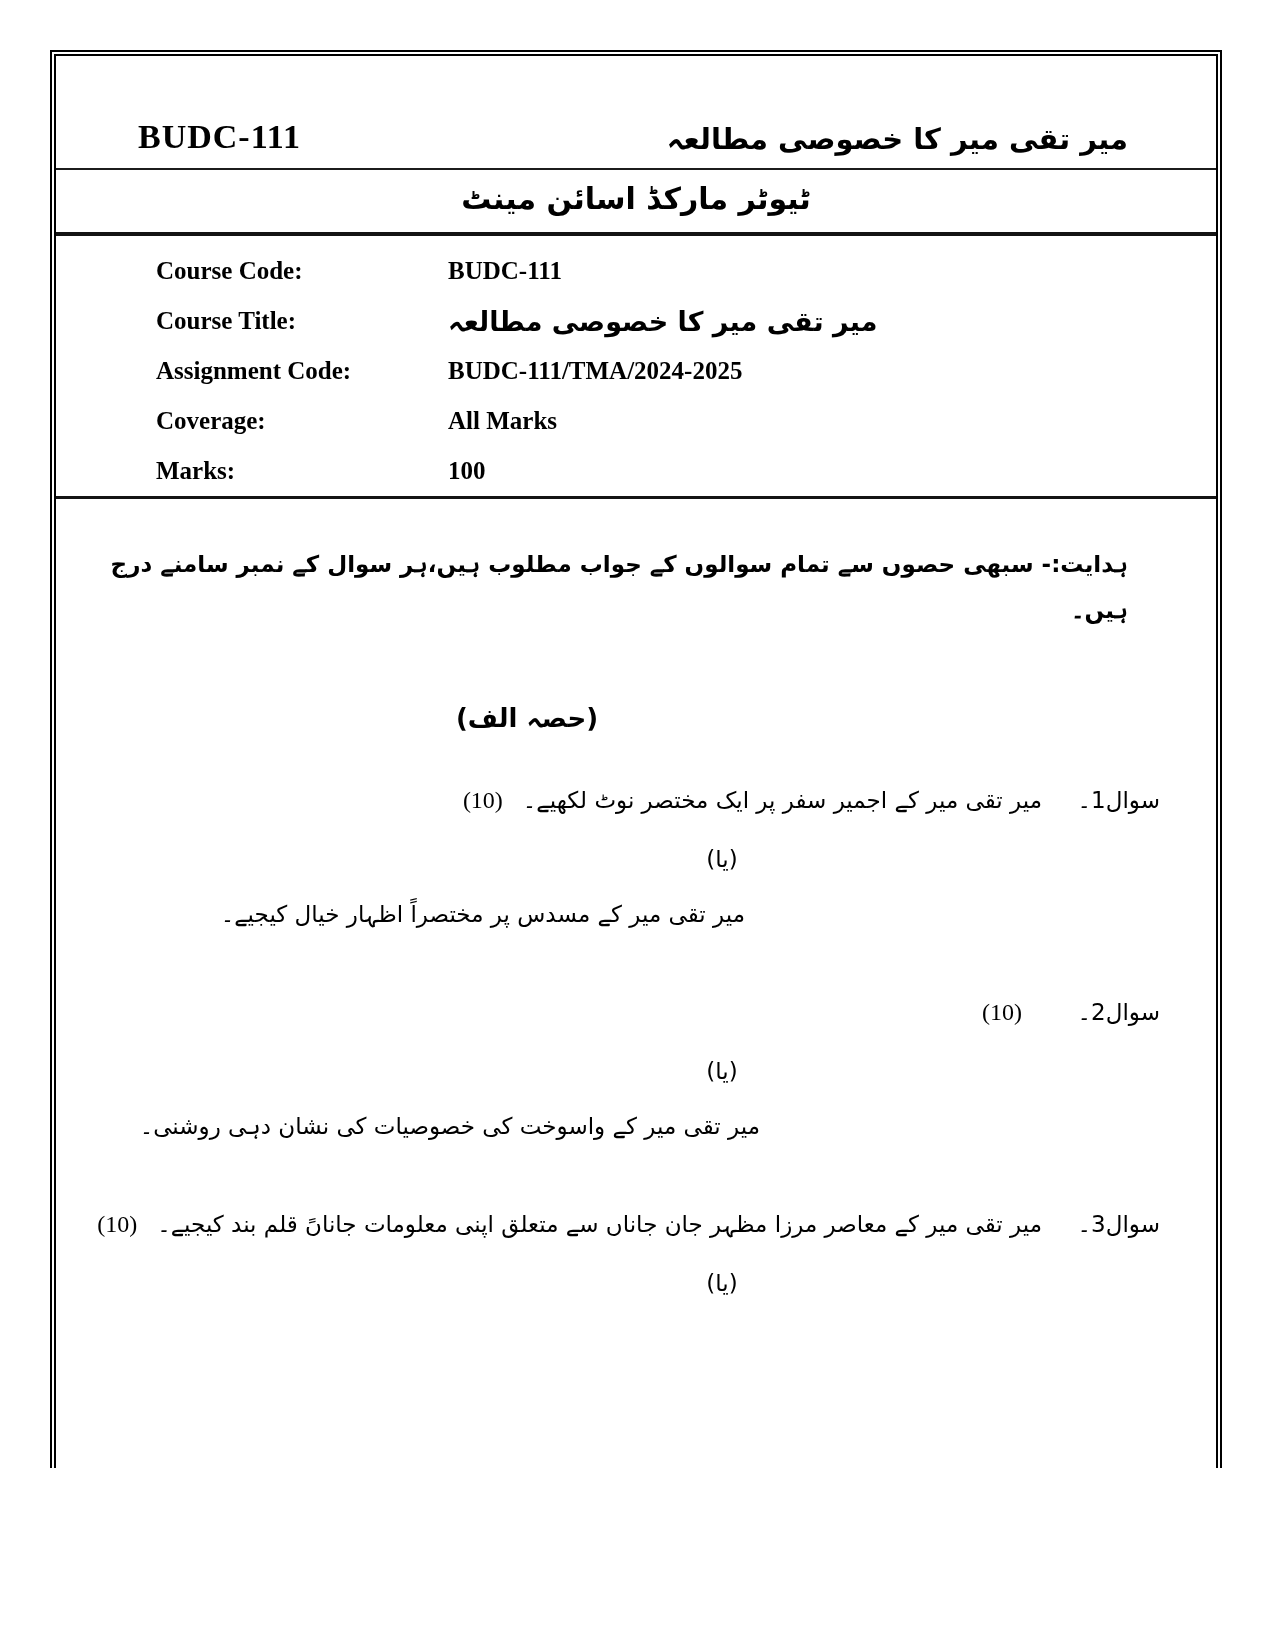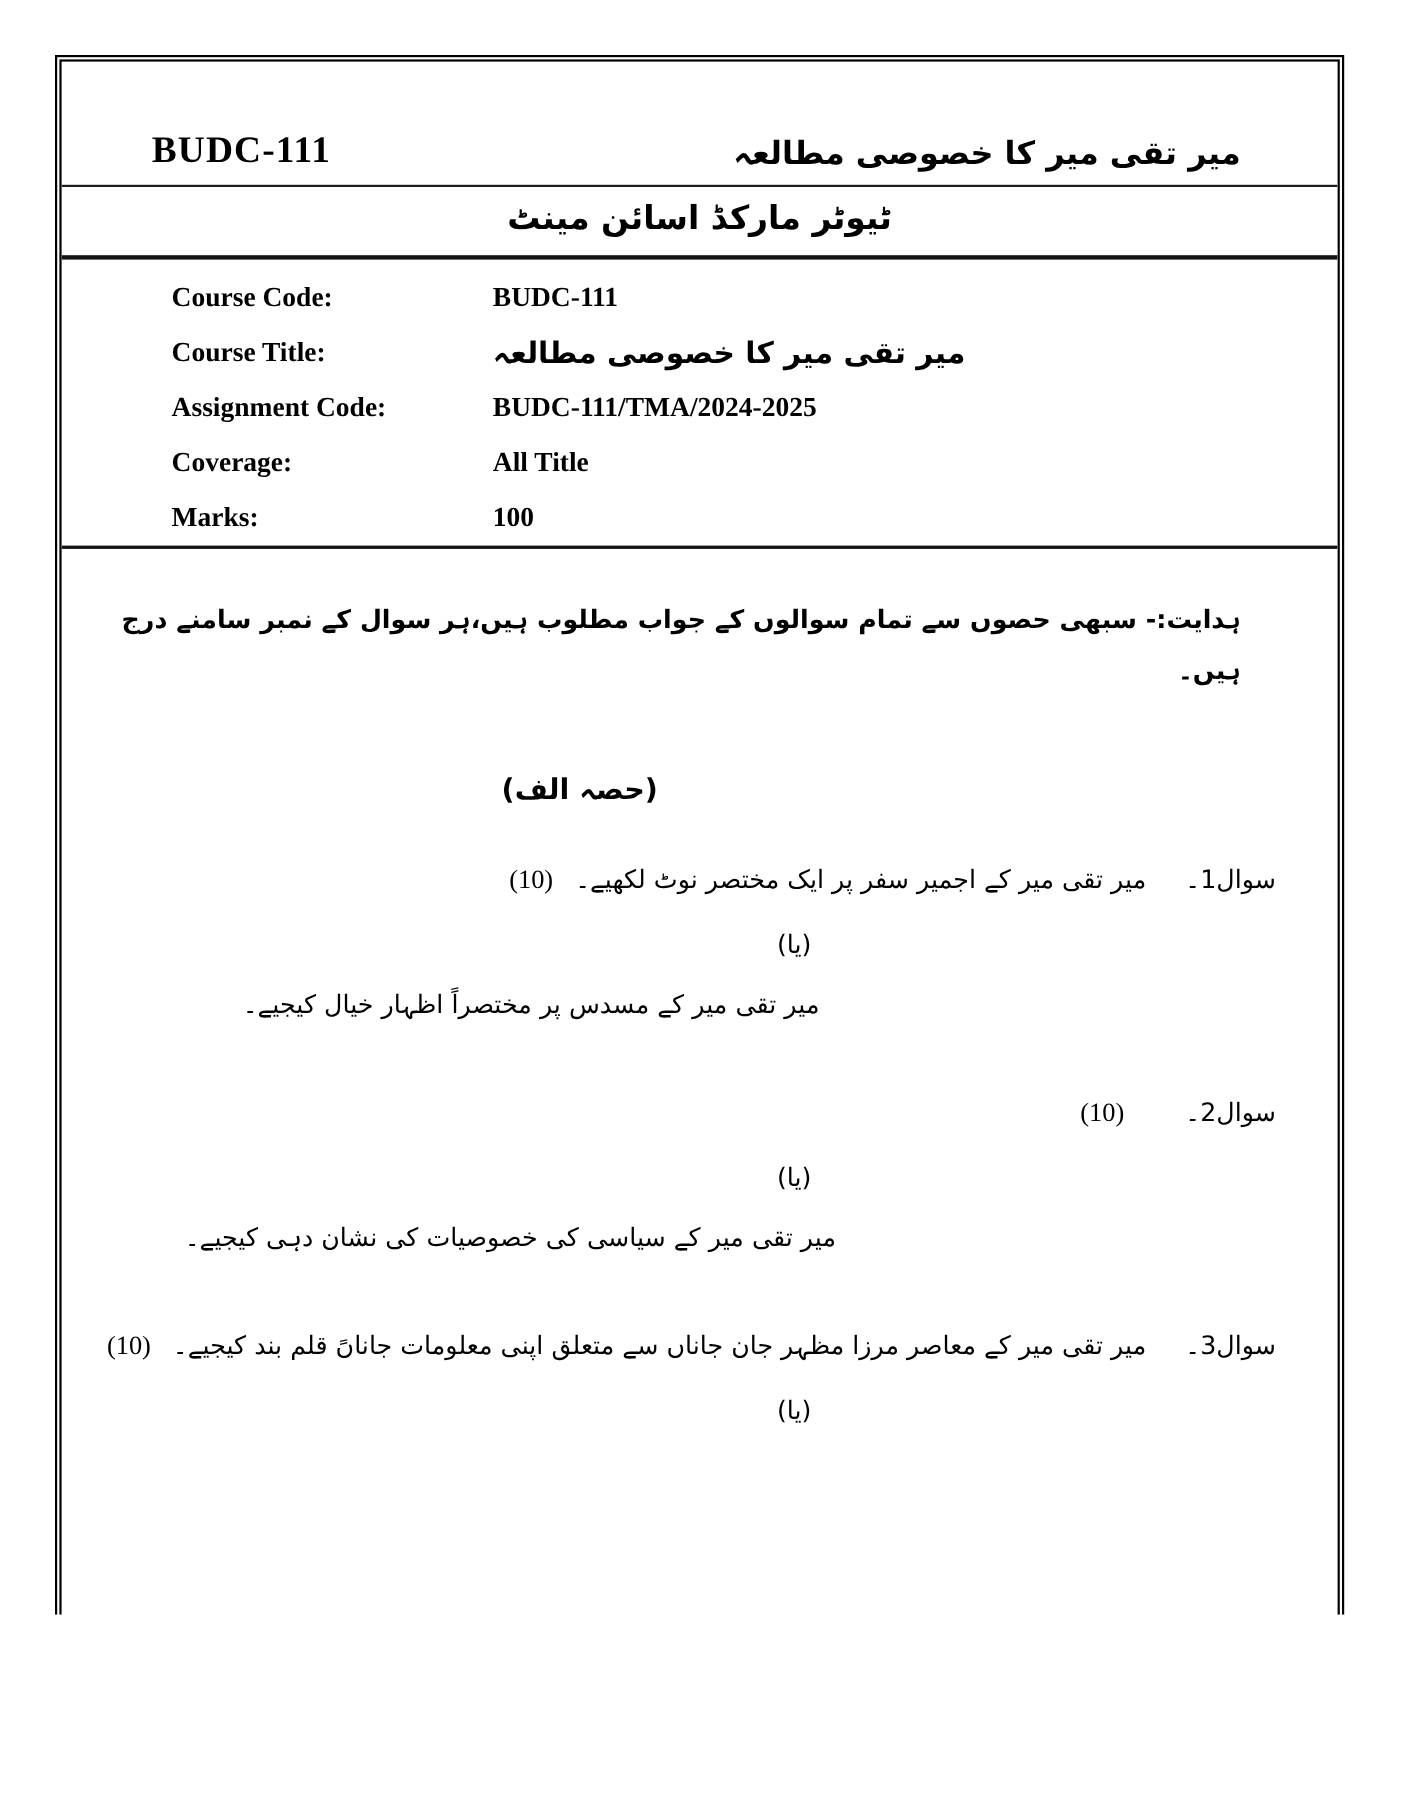--- a/index.html
+++ b/index.html
@@ -168,21 +168,21 @@
         <div class="info-row">
           <div class="info-label">Course Title:</div>
           <div class="info-value urdu" dir="rtl">میر تقی میر کا خصوصی مطالعہ</div>
         </div>
         <div class="info-row">
           <div class="info-label">Assignment Code:</div>
           <div class="info-value">BUDC-111/TMA/2024-2025</div>
         </div>
         <div class="info-row">
           <div class="info-label">Coverage:</div>
-          <div class="info-value">All Title</div>
+          <div class="info-value">All Marks</div>
         </div>
         <div class="info-row">
           <div class="info-label">Marks:</div>
           <div class="info-value">100</div>
         </div>
       </div>
 
       <div class="instruction urdu" dir="rtl">ہدایت:- سبھی حصوں سے تمام سوالوں کے جواب مطلوب ہیں،ہر سوال کے نمبر سامنے درج ہیں۔</div>
 
       <div class="section-heading urdu" dir="rtl">(حصہ الف)</div>
@@ -196,21 +196,21 @@
         <div class="q-or urdu">(یا)</div>
         <div class="q-alt alt-0 urdu" dir="rtl">میر تقی میر کے مسدس پر مختصراً اظہار خیال کیجیے۔</div>
       </div>
 
       <div class="q-block q2">
         <div class="q-main urdu">
           <span class="q-label">سوال2۔</span>
           <span class="q-marks">(10)</span>
         </div>
         <div class="q-or urdu">(یا)</div>
-        <div class="q-alt alt-1 urdu" dir="rtl">میر تقی میر کے سیاسی کی خصوصیات کی نشان دہی کیجیے۔</div>
+        <div class="q-alt alt-1 urdu" dir="rtl">میر تقی میر کے واسوخت کی خصوصیات کی نشان دہی روشنی۔</div>
       </div>
 
       <div class="q-block q3">
         <div class="q-main urdu">
           <span class="q-label">سوال3۔</span>
           <span class="q-text">میر تقی میر کے معاصر مرزا مظہر جان جاناں سے متعلق اپنی معلومات جاناںً قلم بند کیجیے۔</span>
           <span class="q-marks">(10)</span>
         </div>
         <div class="q-or urdu">(یا)</div>
       </div>

